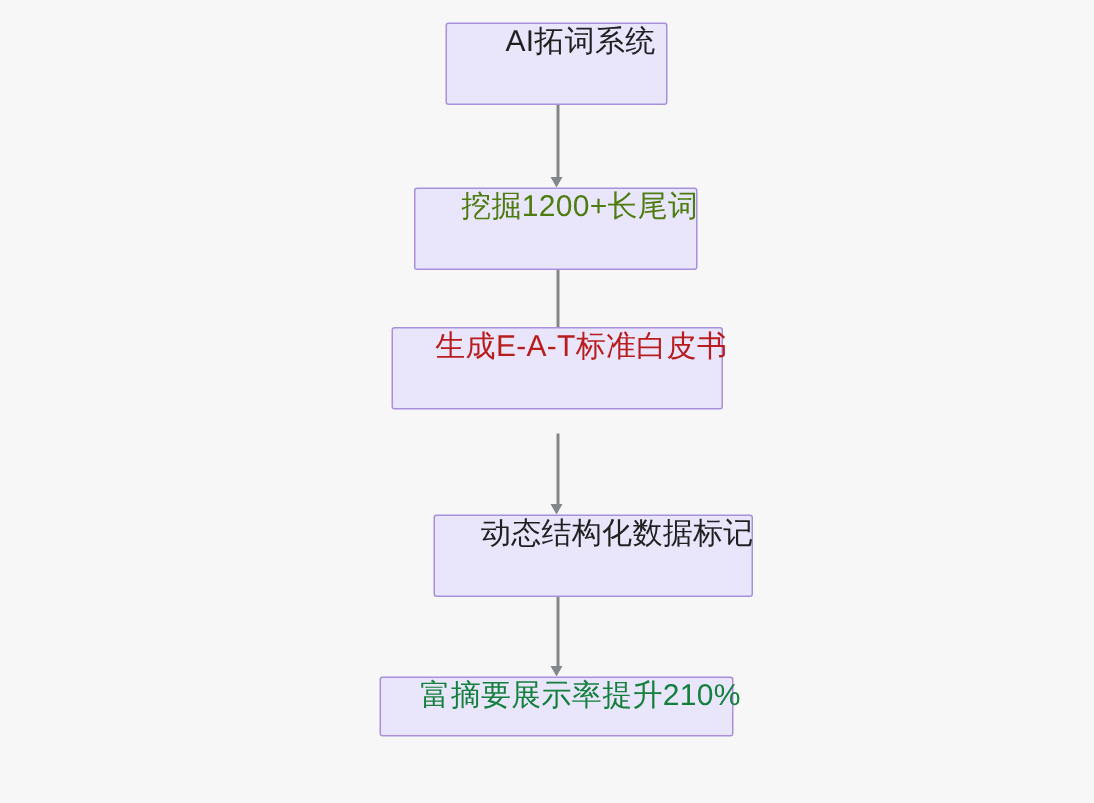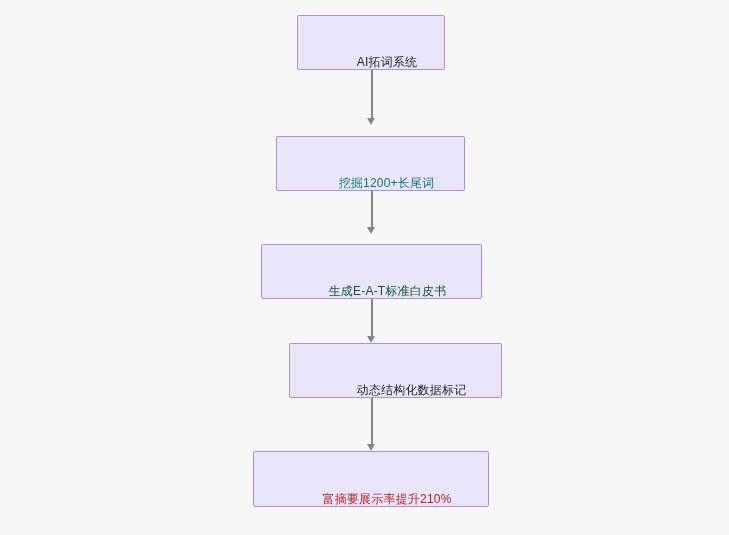--- a/index.html
+++ b/index.html
@@ -18,24 +18,24 @@
     width: 729px;
     height: 535px;
   }
   .node {
     position: absolute;
     box-sizing: border-box;
     background: #e9e6fb;
     border: 1.4px solid #a98fdc;
     border-radius: 2px;
     display: flex;
-    align-items: flex-end;
+    align-items: flex-start;
     justify-content: center;
     color: #1f2020;
-    font-size: 12px;
+    font-size: 20px;
     line-height: 1.2;
     letter-spacing: 0.2px;
     white-space: nowrap;
     z-index: 2;
     padding-left: 32px;
   }
   .node-label {
     display: block;
     padding: 0 2px;
   }
@@ -79,29 +79,29 @@
   </div>
   <div class="edge" id="edge-3" style="left: 371px; top: 398px; width: 2px; height: 53px;">
     <div class="edge-line" style="height: 47px; background: rgb(132, 135, 138);"></div>
     <div class="edge-arrow" style="top: 45.8px; border-top-color: rgb(132, 135, 138);"></div>
   </div>
 
   <div class="node" id="node-0" style="left: 297px; top: 15px; width: 148px; height: 55px; background: rgb(233, 230, 251); border-color: rgb(169, 143, 220); color: rgb(31, 32, 32);">
     <span class="node-label">AI拓词系统</span>
   </div>
 
-  <div class="node" id="node-1" style="left: 276px; top: 125px; width: 189px; height: 55px; background: rgb(233, 230, 251); border-color: rgb(169, 143, 220); color: #0f766e; margin-top: 11px;">
+  <div class="node" id="node-1" style="left: 276px; top: 125px; width: 189px; height: 55px; background: rgb(233, 230, 251); border-color: rgb(169, 143, 220); color: #4d7c0f;">
     <span class="node-label">挖掘1200+长尾词</span>
   </div>
 
-  <div class="node" id="node-2" style="left: 261px; top: 244px; width: 221px; height: 55px; background: rgb(233, 230, 251); border-color: rgb(169, 143, 220); color: #14532d;">
+  <div class="node" id="node-2" style="left: 261px; top: 218px; width: 221px; height: 55px; background: rgb(233, 230, 251); border-color: rgb(169, 143, 220); color: #b91c1c;">
     <span class="node-label">生成E-A-T标准白皮书</span>
   </div>
 
   <div class="node" id="node-3" style="left: 265px; top: 343px; width: 213px; height: 55px; background: rgb(233, 230, 251); border-color: rgb(169, 143, 220); color: rgb(31, 32, 32); margin-left: 24px;">
     <span class="node-label">动态结构化数据标记</span>
   </div>
 
-  <div class="node" id="node-4" style="left: 253px; top: 451px; width: 236px; height: 56px; background: rgb(233, 230, 251); border-color: rgb(169, 143, 220); color: #b91c1c;">
+  <div class="node" id="node-4" style="left: 253px; top: 451px; width: 236px; height: 40px; background: rgb(233, 230, 251); border-color: rgb(169, 143, 220); color: #15803d;">
     <span class="node-label">富摘要展示率提升210%</span>
   </div>
 
 </div>
 
 </body></html>

